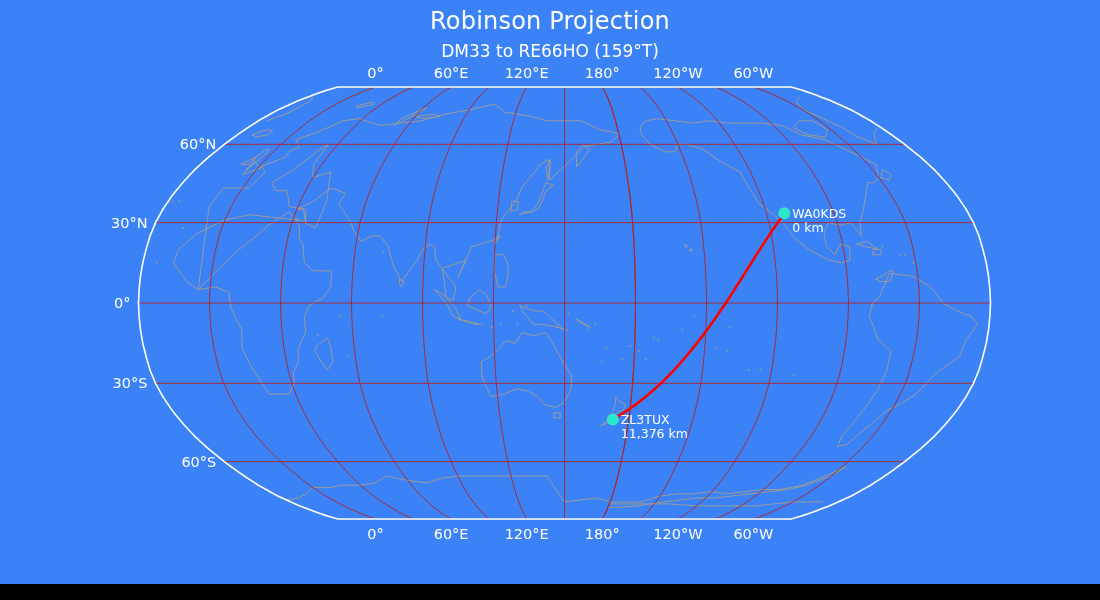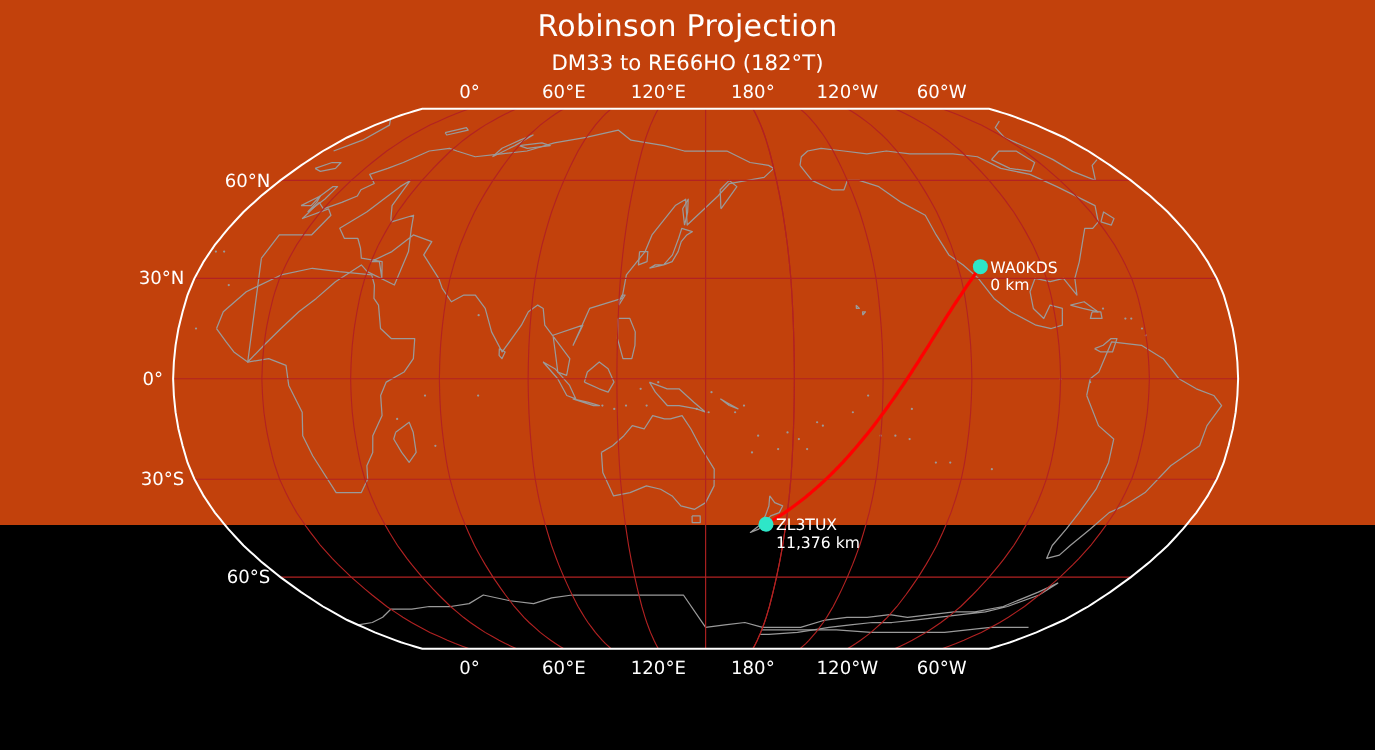--- a/index.html
+++ b/index.html
@@ -11,22 +11,22 @@
     width: 1100px;
     height: 600px;
     overflow: hidden;
     font-family: "DejaVu Sans", "Liberation Sans", sans-serif;
     color: #ffffff;
     position: relative;
   }
   #stage {
     position: relative;
     width: 1100px;
-    height: 420px;
-    background: #c2410c;
+    height: 584px;
+    background: #3b82f6;
   }
   .title {
     position: absolute;
     left: 0;
     top: 7px;
     width: 1100px;
     text-align: center;
     font-size: 24px;
     color: #ffffff;
     letter-spacing: 0.2px;
@@ -55,21 +55,21 @@
     fill: #ffffff;
     font-family: "DejaVu Sans", "Liberation Sans", sans-serif;
   }
 </style>
 </head>
 <body>
 
 <div id="stage">
 
   <div class="title">Robinson Projection</div>
-  <div class="subtitle">DM33 to RE66HO (182°T)</div>
+  <div class="subtitle">DM33 to RE66HO (159°T)</div>
 
   <svg id="mapsvg" width="1100" height="600" viewBox="0 0 1100 600">
     <g id="g-coast">
         <path d="M173.22 262.82L178.63 249.43L197.04 233.36L224.93 219.97L249.86 214.61L271.27 217.29L297.37 219.97L299.52 228.00L299.18 238.72L302.81 244.08L304.43 262.82L312.98 270.86L331.78 270.86L330.68 286.93L323.24 297.64L308.97 305.68L304.53 316.39L305.65 332.46L298.24 348.53L298.18 361.92L293.50 372.64L294.13 383.35L289.07 394.07L277.88 394.07L268.92 394.07L250.14 364.60L242.18 348.53L241.76 329.78L230.99 308.36L228.81 292.29L214.95 286.93L198.18 289.61L187.09 281.57L180.92 273.54L173.22 262.82" fill="none" stroke="#9a9a9a" stroke-width="1" stroke-linejoin="round"></path>
         <path d="M316.53 345.85L327.34 337.82L330.57 345.85L332.92 361.92L327.32 369.96L321.34 361.92L314.98 351.21L316.53 345.85" fill="none" stroke="#9a9a9a" stroke-width="1" stroke-linejoin="round"></path>
         <path d="M209.13 206.59L223.44 187.96L238.45 187.96L249.18 187.96L264.72 172.21L262.81 167.04L241.97 174.83L255.37 161.91L258.73 167.04L273.44 161.91L285.86 156.79L288.78 151.80L299.39 146.82L295.79 139.51L310.21 134.70L322.62 130.00L343.41 120.80L359.64 118.64L365.52 120.80L380.10 125.40L401.09 123.10L421.64 120.80L443.42 114.31L468.91 109.98L494.60 104.05L504.76 112.15L531.35 116.48L547.49 120.80L581.51 120.80L600.07 130.00L614.84 132.30L618.99 134.70L611.29 141.92L583.57 146.82L574.38 156.79L549.75 180.05L548.57 159.35L540.23 164.47L521.60 187.96L516.08 201.25L501.11 219.97L497.59 238.72L471.69 246.75L458.49 276.22L466.25 260.15L442.40 268.18L444.20 281.57L446.23 297.64L453.30 300.32L455.86 286.93L435.84 260.15L434.57 246.75L430.18 244.08L422.70 249.43L417.12 260.15L401.74 281.57L393.27 265.50L388.17 246.75L380.28 236.04L371.07 236.04L361.09 241.40L353.78 230.68L350.93 222.65L338.97 203.92L345.42 193.26L330.69 187.96L313.58 201.25L296.77 209.26L303.47 209.26L305.49 222.65L305.70 209.26L289.09 206.59L288.42 198.58L286.24 190.61L275.45 190.61L271.80 182.67L293.37 169.60L320.09 149.31L328.25 144.33L313.66 164.47L312.72 174.83L313.19 177.44L330.88 172.21L329.07 182.67L326.78 201.25L315.51 228.00L293.83 217.29L289.07 211.93L268.34 225.33L253.04 238.72L239.06 249.43L224.77 262.82L211.13 276.22L198.18 289.61L209.13 206.59" fill="none" stroke="#9a9a9a" stroke-width="1" stroke-linejoin="round"></path>
         <path d="M876.35 144.33L858.07 137.11L842.43 127.70L828.11 120.80L803.49 109.98L796.22 102.07L799.45 96.92" fill="none" stroke="#9a9a9a" stroke-width="1" stroke-linejoin="round"></path>
         <path d="M312.38 95.33L311.59 100.09L290.00 112.15L266.88 120.80" fill="none" stroke="#9a9a9a" stroke-width="1" stroke-linejoin="round"></path>
         <path d="M877.61 127.70L873.75 132.30L876.35 144.33" fill="none" stroke="#9a9a9a" stroke-width="1" stroke-linejoin="round"></path>
         <path d="M252.08 134.70L265.71 130.00L272.83 130.00L268.43 134.70L256.26 137.11L252.08 134.70" fill="none" stroke="#9a9a9a" stroke-width="1" stroke-linejoin="round"></path>

